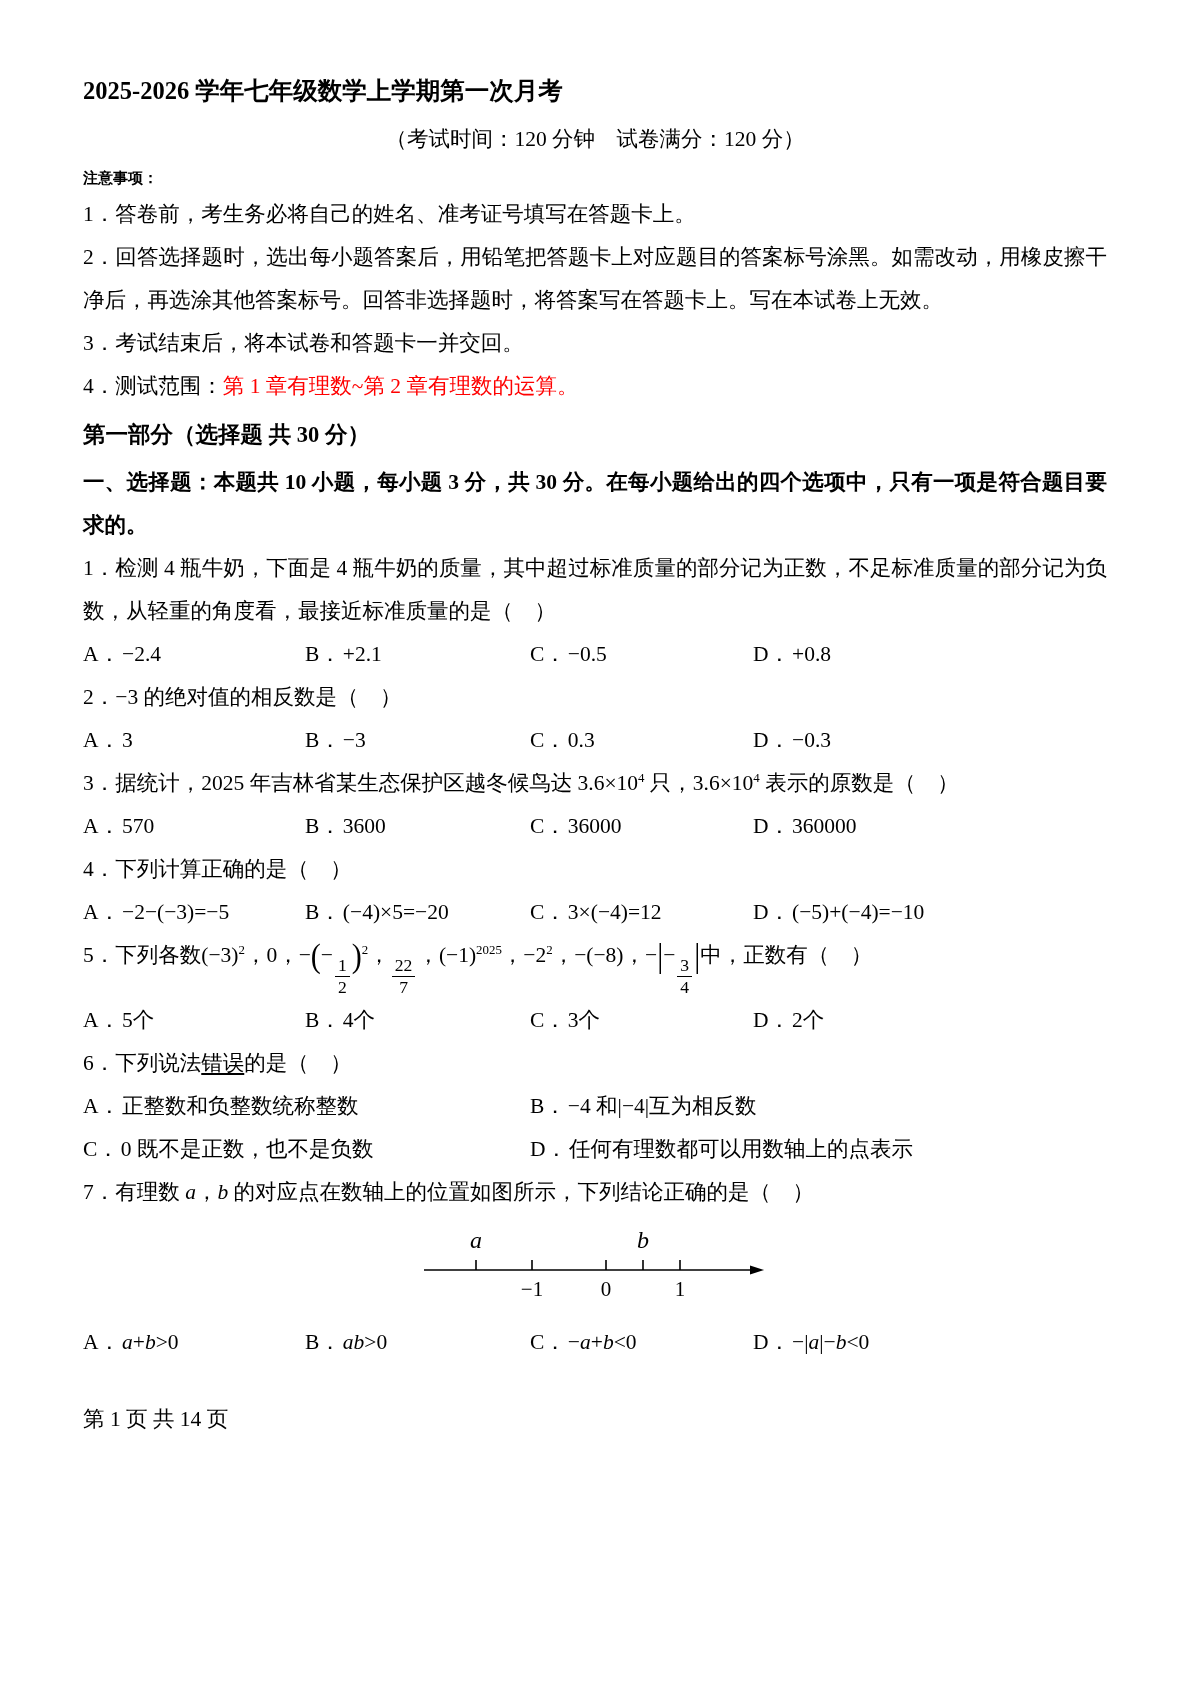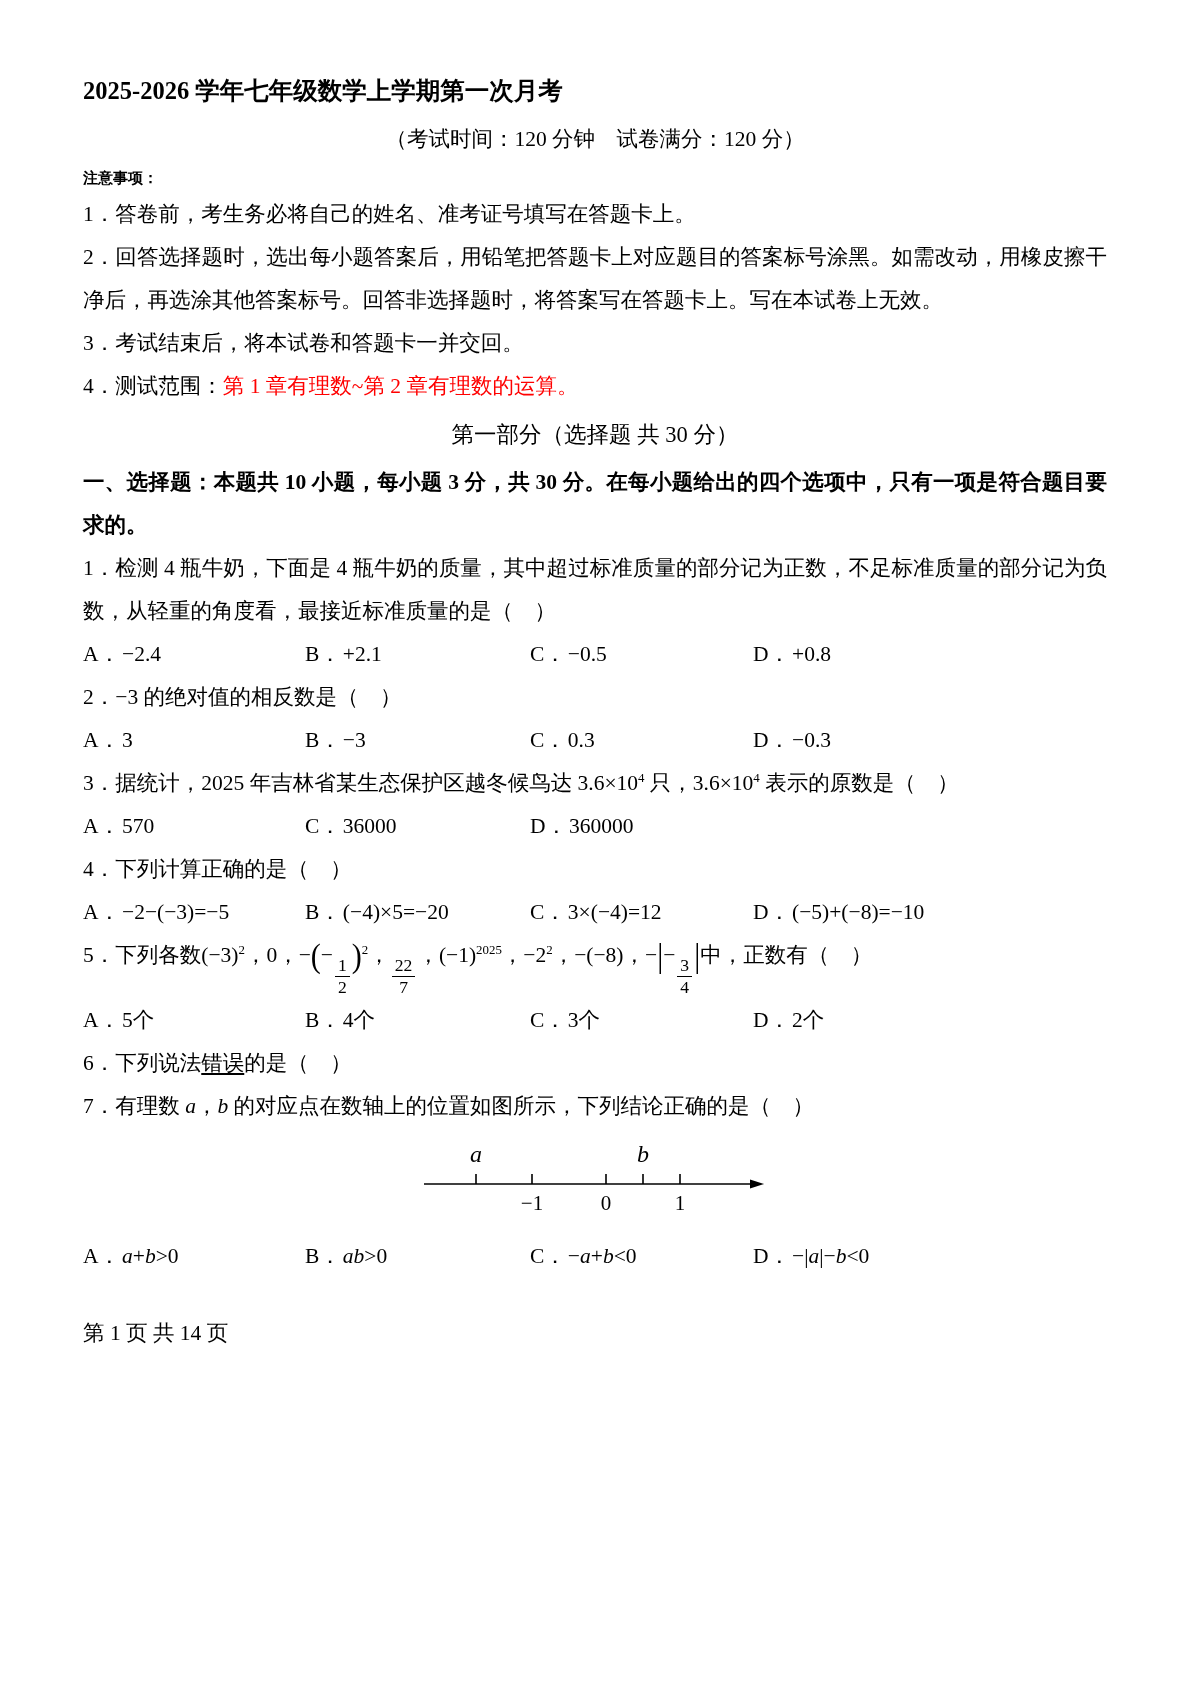--- a/index.html
+++ b/index.html
@@ -8,21 +8,21 @@
     width: 1190px; min-height: 1682px; margin: 0 auto; background: #fff;
     padding: 70px 83px 30px;
     font-family: "Liberation Serif", "DejaVu Serif", serif;
     font-size: 21.5px; line-height: 2.0; color: #000;
   }
   .title { margin: 0 0 6px; font-size: 24.5px; font-weight: 700; line-height: 1.7; }
   .subtitle { margin: 0 0 2px; text-align: center; }
   .notices-heading { margin: 2px 0 0; font-weight: 700; font-size: 15px; }
   .notice { margin: 0; text-align: justify; }
   .red { color: var(--red, #f00); margin-top: 42px; }
-  .part-heading { margin: 4px 0; text-align: center; font-size: 22.5px; font-weight: 400; }
+  .part-heading { margin: 4px 0; text-align: left; font-size: 22.5px; font-weight: 700; }
   .intro { margin: 0; font-weight: 700; text-align: justify; }
   .question { margin: 0; }
   .stem { margin: 0; text-align: justify; }
   .opts { display: grid; grid-template-columns: 222px 225px 223px 1fr; margin: 0; }
   .opts-2 { grid-template-columns: 447px 1fr; }
   .opt { margin: 0; white-space: nowrap; }
   .opt-label { margin-right: 2px; }
   sup { font-size: 0.6em; }
   u { text-underline-offset: 3px; }
   .frac { display: inline-flex; flex-direction: column; align-items: center; vertical-align: -0.55em;
@@ -72,32 +72,33 @@
       <p class="opt"><span class="opt-label">B．</span><span class="opt-text">−3</span></p>
       <p class="opt"><span class="opt-label">C．</span><span class="opt-text">0.3</span></p>
       <p class="opt"><span class="opt-label">D．</span><span class="opt-text">−0.3</span></p>
     </div>
   </section>
 
   <section class="question">
     <p class="stem">3．据统计，2025 年吉林省某生态保护区越冬候鸟达 3.6×10<sup>4</sup> 只，3.6×10<sup>4</sup> 表示的原数是（　）</p>
     <div class="opts">
       <p class="opt"><span class="opt-label">A．</span><span class="opt-text">570</span></p>
+      <p class="opt"><span class="opt-label">B．</span><span class="opt-text">3600</span></p>
       <p class="opt"><span class="opt-label">C．</span><span class="opt-text">36000</span></p>
       <p class="opt"><span class="opt-label">D．</span><span class="opt-text">360000</span></p>
     </div>
   </section>
 
   <section class="question">
     <p class="stem">4．下列计算正确的是（　）</p>
     <div class="opts">
       <p class="opt"><span class="opt-label">A．</span><span class="opt-text">−2−(−3)=−5</span></p>
       <p class="opt"><span class="opt-label">B．</span><span class="opt-text">(−4)×5=−20</span></p>
       <p class="opt"><span class="opt-label">C．</span><span class="opt-text">3×(−4)=12</span></p>
-      <p class="opt"><span class="opt-label">D．</span><span class="opt-text">(−5)+(−8)=−10</span></p>
+      <p class="opt"><span class="opt-label">D．</span><span class="opt-text">(−5)+(−4)=−10</span></p>
     </div>
   </section>
 
   <section class="question">
     <p class="stem">5．下列各数(−3)<sup>2</sup>，0，−<span class="bigd">(</span>−<span class="frac">
           <span class="fn">1</span>
           <span class="fd">2</span>
         </span><span class="bigd">)</span><sup>2</sup>，<span class="frac">
           <span class="fn">22</span>
           <span class="fd">7</span>
@@ -108,20 +109,26 @@
     <div class="opts">
       <p class="opt"><span class="opt-label">A．</span><span class="opt-text">5个</span></p>
       <p class="opt"><span class="opt-label">B．</span><span class="opt-text">4个</span></p>
       <p class="opt"><span class="opt-label">C．</span><span class="opt-text">3个</span></p>
       <p class="opt"><span class="opt-label">D．</span><span class="opt-text">2个</span></p>
     </div>
   </section>
 
   <section class="question">
     <p class="stem">6．下列说法<u>错误</u>的是（　）</p>
+    <div class="opts opts-2">
+      <p class="opt"><span class="opt-label">A．</span><span class="opt-text">正整数和负整数统称整数</span></p>
+      <p class="opt"><span class="opt-label">B．</span><span class="opt-text">−4 和|−4|互为相反数</span></p>
+      <p class="opt"><span class="opt-label">C．</span><span class="opt-text">0 既不是正数，也不是负数</span></p>
+      <p class="opt"><span class="opt-label">D．</span><span class="opt-text">任何有理数都可以用数轴上的点表示</span></p>
+    </div>
   </section>
 
   <section class="question">
     <p class="stem">7．有理数 <i>a</i>，<i>b</i> 的对应点在数轴上的位置如图所示，下列结论正确的是（　）</p>
     <div class="figure">
       <svg width="350" height="82" viewBox="0 0 350 82">
         <line x1="4" y1="48" x2="332" y2="48" stroke="#000" stroke-width="1.6"></line>
         <polygon points="344,48 330,43.4 330,52.6" fill="#000"></polygon>
         <line x1="56" y1="38" x2="56" y2="48" stroke="#000" stroke-width="1.6"></line>
         <line x1="112" y1="38" x2="112" y2="48" stroke="#000" stroke-width="1.6"></line>

